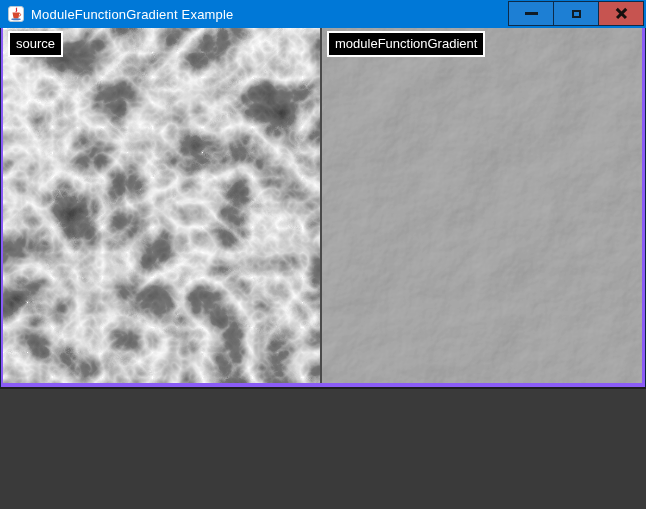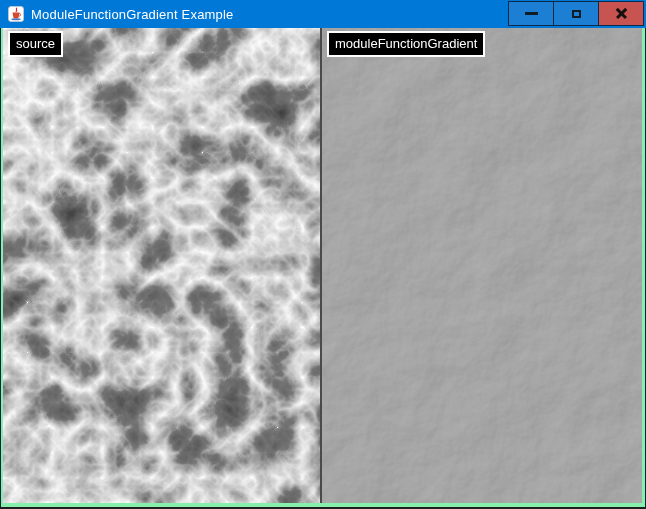--- a/index.html
+++ b/index.html
@@ -1,17 +1,17 @@
 <!DOCTYPE html>
 <html><head>
 <meta charset="utf-8">
 <style>
   html,body{margin:0;padding:0;background:#3a3a3a;font-family:"Liberation Sans",sans-serif;}
   .window{
-    position:relative;width:646px;height:509px;background:#86efac;overflow:hidden;
+    position:relative;width:646px;height:389px;background:#8b5cf6;overflow:hidden;
     box-shadow:inset 1px 0 0 #0c2440, inset -1px 0 0 #0c2440, inset 0 -1px 0 #0c2440;
   }
   
   .titlebar{position:absolute;left:0;top:0;right:0;height:28px;background:#0078d7;display:flex;align-items:center;}
   .app-icon{width:16px;height:16px;margin-left:8px;flex:0 0 auto;display:block;}
   .title{color:#ffffff;font-size:13px;margin-left:7px;white-space:nowrap;letter-spacing:.2px;}
   .controls{position:absolute;top:1px;right:2px;height:25px;display:flex;}
   .wbtn{
     width:46px;height:25px;box-sizing:border-box;background:#1d7fd4;border:1px solid #0d2b49;
     margin-left:-1px;display:flex;align-items:center;justify-content:center;cursor:default;

